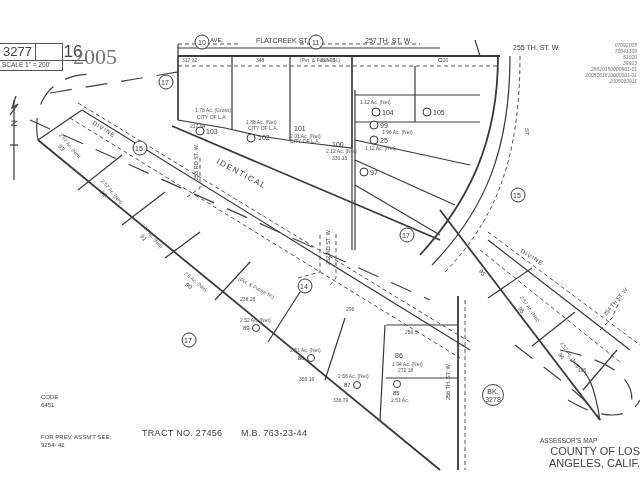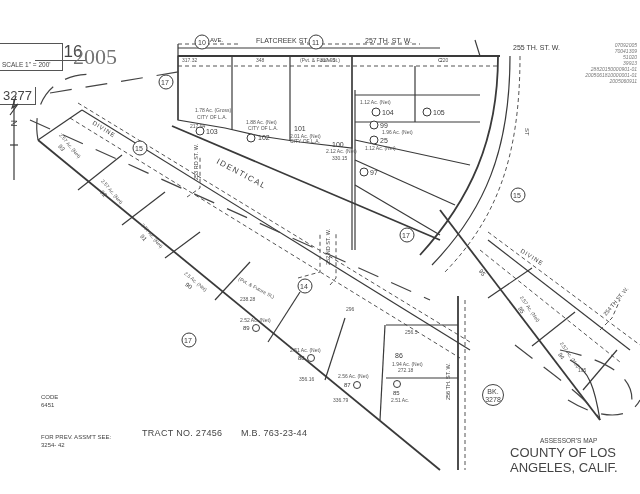--- a/index.html
+++ b/index.html
@@ -6,30 +6,30 @@
   #map{position:relative;width:640px;height:494px;overflow:hidden;background:#ffffff;font-family:"Liberation Sans",sans-serif;color:#333;}
   svg{position:absolute;left:0;top:0;}
   .ln{stroke:#3a3a3a;stroke-width:1.2;fill:none;}
   .ln2{stroke:#3a3a3a;stroke-width:1.8;fill:none;}
   .dash{stroke:#555;stroke-width:1;fill:none;stroke-dasharray:4 3;}
   .ldash{stroke:#444;stroke-width:1.2;fill:none;stroke-dasharray:22 14;}
   .t{fill:#3a3a3a;font-family:"Liberation Sans",sans-serif;}
   .tiny{font-size:5px;fill:#555;font-family:"Liberation Sans",sans-serif;}
   .circ{fill:#fff;stroke:#3a3a3a;stroke-width:1;}
   .hdr-box{position:absolute;left:0;top:43px;width:63px;height:28px;border:1px solid #555;border-left:none;box-sizing:border-box;}
-  .hdr-book{position:absolute;left:0;top:43px;width:35px;height:17px;border-right:1px solid #555;border-bottom:1px solid #555;font-size:13px;line-height:17px;text-align:center;color:#444;margin-top:44px;}
+  .hdr-book{position:absolute;left:0;top:43px;width:35px;height:17px;border-right:1px solid #555;border-bottom:1px solid #555;font-size:13px;line-height:17px;text-align:center;color:#444;}
   .hdr-page{position:absolute;left:35px;top:43px;width:28px;height:17px;border-bottom:1px solid #555;font-size:17px;line-height:17px;text-align:center;color:#444;padding-left:24px;}
   .hdr-scale{position:absolute;left:2px;top:61px;font-size:6.5px;color:#444;white-space:nowrap;}
   .hdr-year{position:absolute;left:73px;top:44px;font-family:"Liberation Serif",serif;font-size:22px;font-weight:normal;color:#737373;}
   .code{position:absolute;left:41px;top:393px;font-size:6px;line-height:8px;color:#444;}
   .prev{position:absolute;left:41px;top:433px;font-size:6px;line-height:8px;color:#444;}
   .tract{position:absolute;left:142px;top:428px;font-size:9px;color:#444;letter-spacing:0.3px;text-align:center;}
   .mb{position:absolute;left:241px;top:428px;font-size:9px;color:#444;letter-spacing:0.3px;}
   .assr{position:absolute;left:540px;top:437px;font-size:6.5px;color:#444;}
-  .county{position:absolute;left:510px;top:445px;font-size:13px;color:#444;}
+  .county{position:absolute;left:531px;top:445px;font-size:11px;color:#444;text-align:right;}
   .stamp{position:absolute;left:565px;top:42px;width:72px;font-size:5px;line-height:6px;color:#777;font-style:italic;text-align:right;}
   .bk{position:absolute;left:482px;top:384px;width:22px;height:22px;border:1px solid #444;border-radius:50%;font-size:7px;line-height:8px;text-align:center;color:#444;padding-top:3px;box-sizing:border-box;}
 </style>
 </head>
 <body>
 
 <div id="map">
 
   <div class="hdr-box"></div>
   <div class="hdr-book">3277</div>

